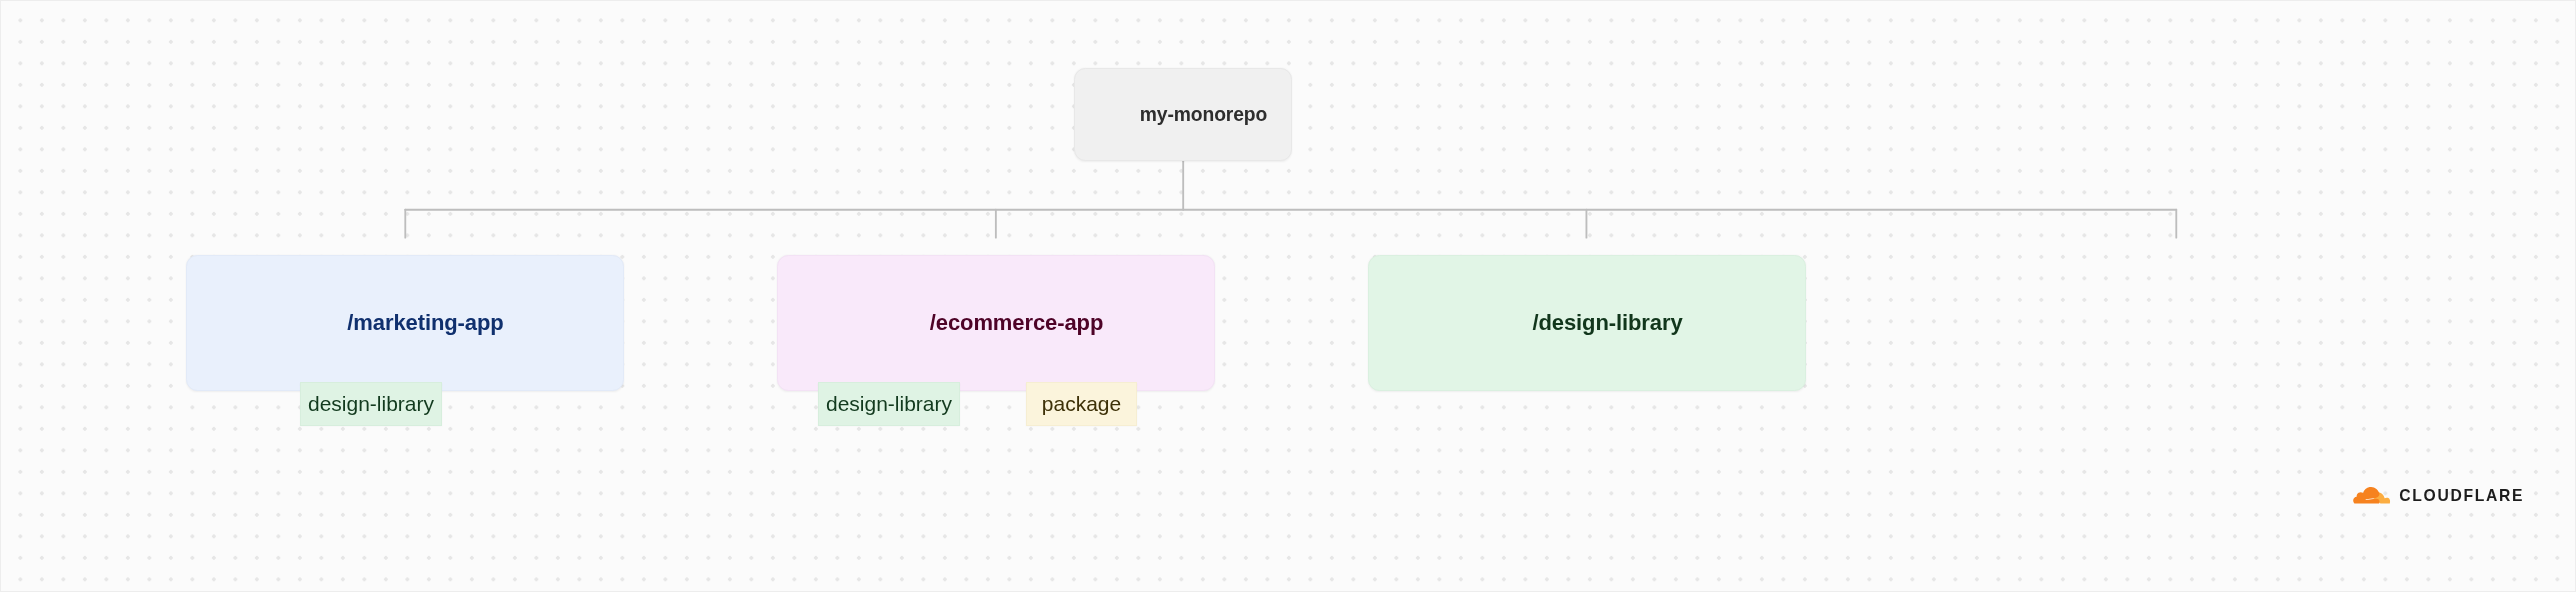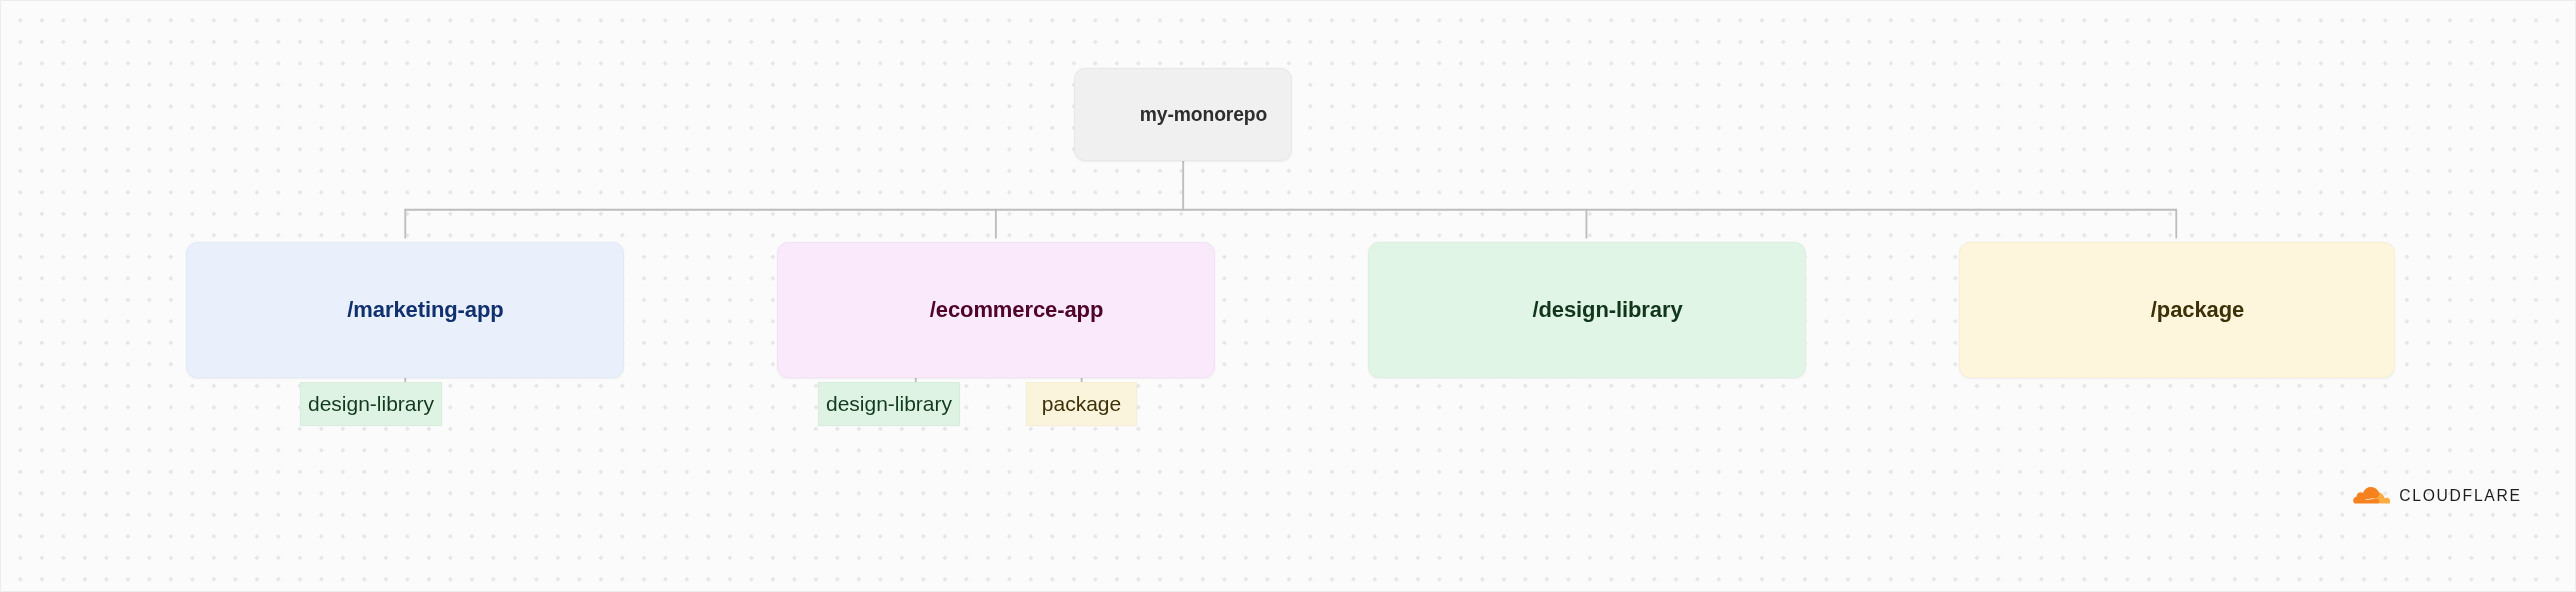--- a/index.html
+++ b/index.html
@@ -53,21 +53,21 @@
     top: 67px;
     width: 218px;
     height: 93px;
     background: #f0f0f0;
     border: 0.7px solid #e8e8e8;
     color: #2e2e2e;
     font-size: 19.3px;
   }
 
   .node-app {
-    top: 241px;
+    top: 254px;
     height: 136px;
     font-size: 22px;
   }
 
   .node-marketing {
     left: 185px;
     width: 438px;
     background: #e9f0fc;
     border: 0.7px solid #e2eaf8;
     color: #10306e;
@@ -130,21 +130,21 @@
   #cloudflare-logo {
     position: absolute;
     left: 2352px;
     top: 485px;
     display: flex;
     align-items: center;
     gap: 7.2px;
   }
   #cloudflare-logo .cf-word {
     font-size: 15.7px;
-    font-weight: normal;
+    font-weight: bold;
     letter-spacing: 1.7px;
     color: #1d1d1d;
   }
 </style>
 </head>
 <body>
 
 <div id="canvas">
 
   <svg id="edges" viewBox="0 0 3600 828" width="2576" height="592">
@@ -183,23 +183,20 @@
   </div>
 
   <div class="node node-app node-design">
     <span>/design-library</span>
   </div>
 
   <div class="node node-app node-ecommerce">
     <span>/ecommerce-app</span>
   </div>
 
-  <div class="node node-app node-package">
-    <span>/package</span>
-  </div>
 
   <div class="pill pill-green pill-dl-marketing">
     <span>design-library</span>
   </div>
 
   <div class="pill pill-green pill-dl-ecom">
     <span>design-library</span>
   </div>
 
   <div class="pill pill-yellow pill-pkg-ecom">

